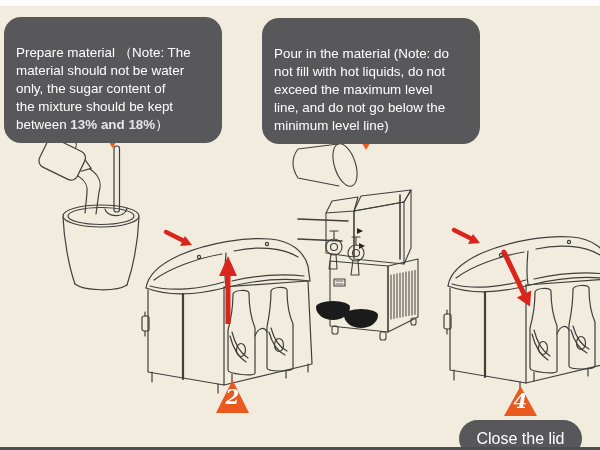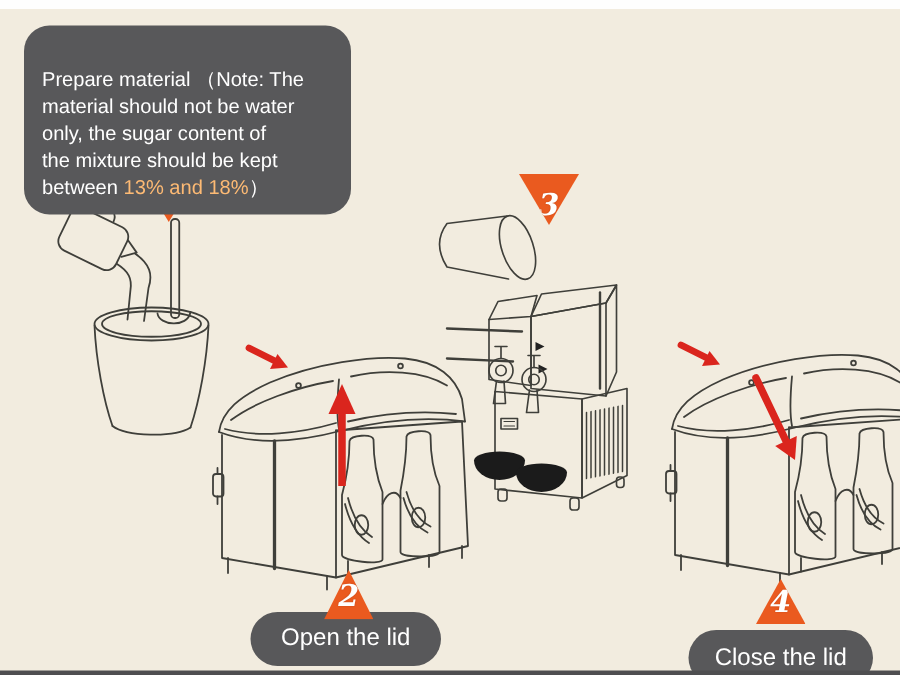--- a/index.html
+++ b/index.html
@@ -9,22 +9,22 @@
     font-family:"Liberation Sans",sans-serif;
   }
   .strip-top{position:absolute;left:0;top:0;width:600px;height:6px;background:#fefefe;z-index:7;}
   .strip-bottom{position:absolute;left:0;bottom:0;width:600px;height:3px;background:#4e4e50;z-index:7;}
 
   .bubble{
     position:absolute;z-index:5;background:#58585a;color:#fff;
     border-radius:17px;padding:9px 12px;font-size:13.4px;line-height:1.34;
     white-space:pre-line;
   }
-  .bubble .hl{color:#fdba74;font-weight:normal;}
-  #bubble1{left:16px;top:17px;width:218px;box-sizing:border-box;}
+  .bubble .hl{color:#e5e5e5;font-weight:bold;}
+  #bubble1{left:4px;top:17px;width:218px;box-sizing:border-box;}
   #bubble2{left:262px;top:18px;width:218px;box-sizing:border-box;}
 
   .pill{
     position:absolute;z-index:5;background:#58585a;color:#fff;
     border-radius:19px;display:flex;align-items:center;justify-content:center;
     font-size:16px;
   }
   #pill-open{left:167px;top:408px;width:127px;height:36px;}
   #pill-close{left:459px;top:420px;width:123px;height:37px;}
 
@@ -90,20 +90,27 @@
     <span>Prepare material （Note: The
 material should not be water
 only, the sugar content of
 the mixture should be kept
 between </span><span class="hl">13% and 18%</span><span>）</span>
   </div>
   <div class="tri down" id="tri1">
     <span class="num">1</span>
   </div>
 
+  <div class="bubble" id="bubble2">
+    <span>Pour in the material (Note: do
+not fill with hot liquids, do not
+exceed the maximum level
+line, and do not go below the
+minimum level line)</span>
+  </div>
   <div class="tri down" id="tri3">
     <span class="num">3</span>
   </div>
 
   <svg class="illo" id="illo-prepare" width="160" height="158" viewBox="0 0 160 158">
     <g stroke="#3f3f3a" stroke-width="1.2" fill="none" stroke-linejoin="round" stroke-linecap="round">
       <g transform="rotate(26 34 26)">
         <rect x="12" y="8" width="42" height="31" rx="7"></rect>
         <path d="M54,14 L63,19 L55,26"></path>
         <path d="M25,8 C23,-1 40,-3 40,7"></path>
@@ -199,23 +206,20 @@
     </g>
     <g fill="#da251d" stroke="none">
       <path d="M66,30 L86,72" stroke="#da251d" stroke-width="5" stroke-linecap="round"></path>
       <polygon points="92,84.6 78.8,75.4 93.2,68.6"></polygon>
     </g>
   </svg>
 
   <div class="tri up" id="tri2">
     <span class="num">2</span>
   </div>
-  <div class="pill" id="pill-open">
-    <span>Open the lid</span>
-  </div>
 
   <div class="tri up" id="tri4">
     <span class="num">4</span>
   </div>
   <div class="pill" id="pill-close">
     <span>Close the lid</span>
   </div>
 
   <div class="strip-bottom"></div>
 </div>

